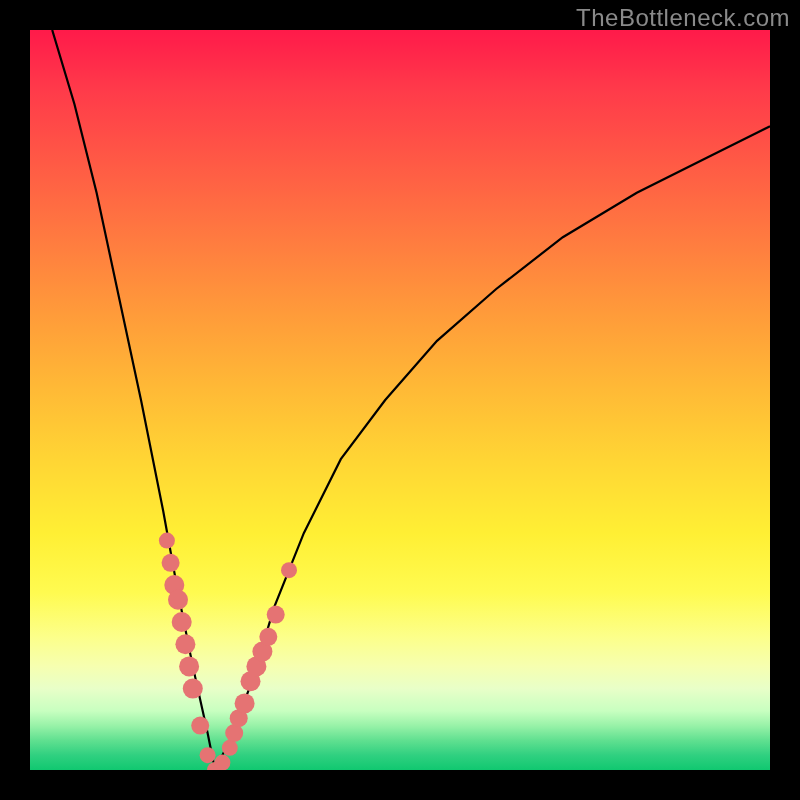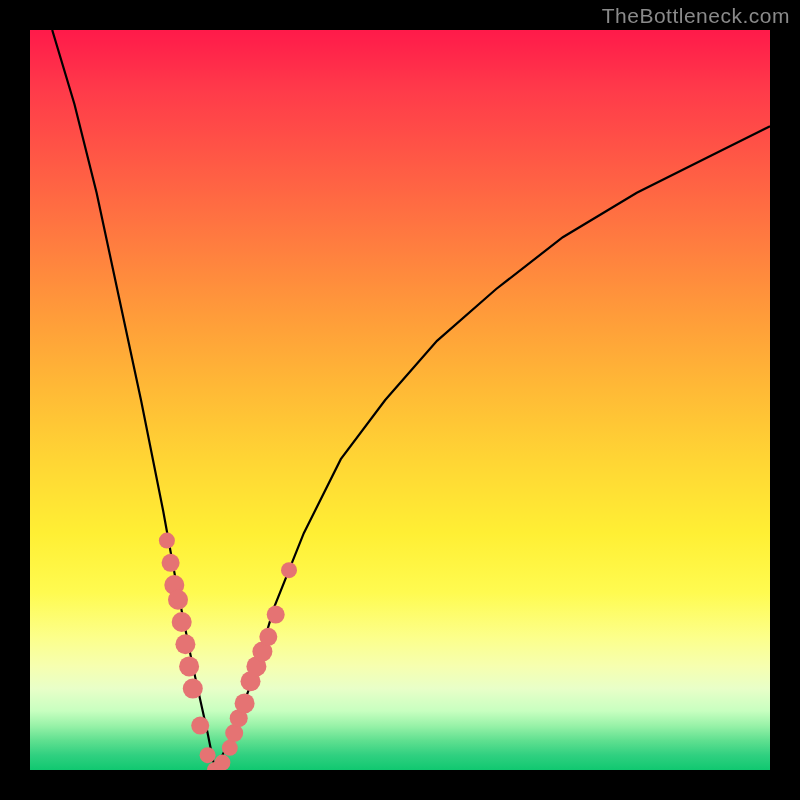--- a/index.html
+++ b/index.html
@@ -47,21 +47,21 @@
     position: absolute;
     left: 0; top: 0;
     width: 740px;
     height: 740px;
   }
   .watermark {
     position: absolute;
     top: 4px;
     right: 10px;
     color: #8a8a8a;
-    font-size: 21px;
+    font-size: 24px;
     font-weight: 500;
     letter-spacing: 0.5px;
   }
 </style>
 </head>
 <body>
 
 <div class="watermark">TheBottleneck.com</div>
 
 <div class="frame">

